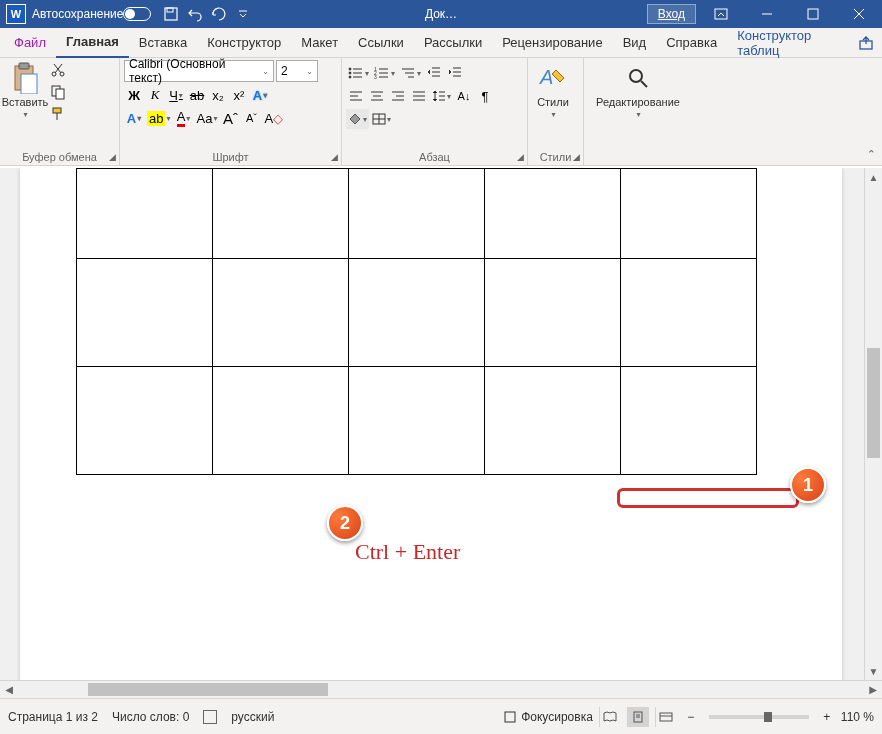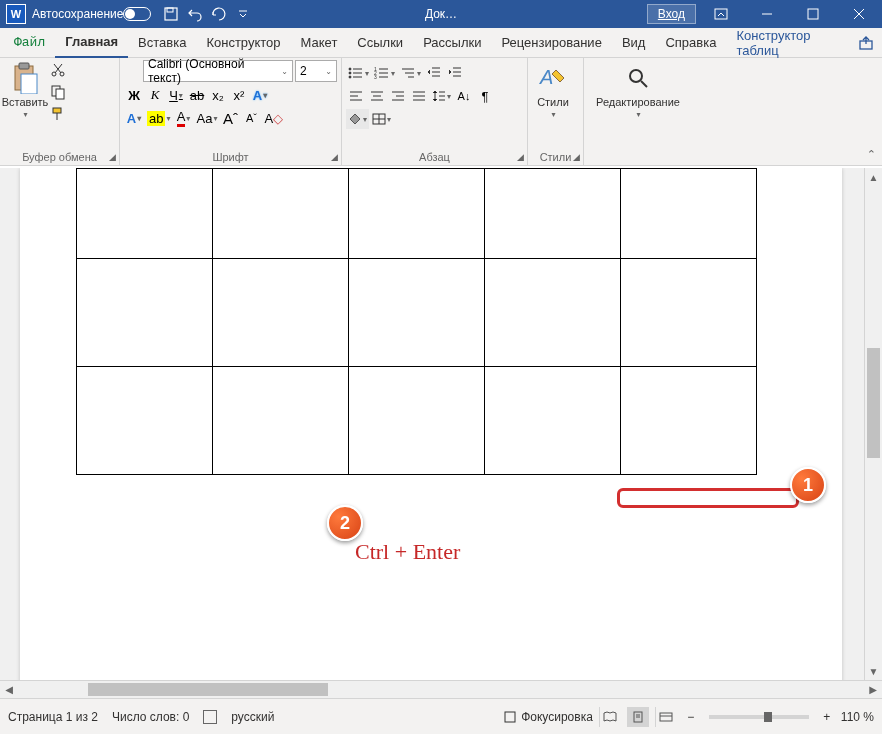--- a/index.html
+++ b/index.html
@@ -12,35 +12,35 @@
 .qat-btn { width:24px; height:24px; display:flex; align-items:center; justify-content:center; cursor:pointer; }
 .qat-btn svg { stroke:#fff; fill:none; }
 .title-center { position:absolute; left:50%; transform:translateX(-50%); }
 .title-right { margin-left:auto; display:flex; align-items:center; }
 .signin-btn { background:rgba(255,255,255,0.15); border:1px solid rgba(255,255,255,0.4); padding:2px 10px; font-size:12px; color:#fff; margin-right:2px;text-decoration:underline; }
 .win-btn { width:46px; height:28px; display:flex; align-items:center; justify-content:center; }
 .win-btn svg { stroke:#fff; }
 
 .tabs { background:#f3f2f1; border-bottom:1px solid #d4d4d4; display:flex; align-items:center; font-size:13px; color:#323130; height:30px; padding-left:4px; }
 .tab { padding:0 10px; height:30px; display:flex; align-items:center; cursor:pointer; }
-.tab.file { color:#15803d;font-family:Liberation Mono, monospace; }
+.tab.file { color:#a21caf; }
 .tab.active { border-bottom:2px solid #2b579a; font-weight:600; }
 .tab.context { color:#2b579a; margin-left:auto; }
 .share-icon { width:22px; height:22px; margin-left:4px; margin-right:6px; display:flex; align-items:center; justify-content:center; }
 
 .ribbon { background:#f3f2f1; border-bottom:1px solid #d4d4d4; height:108px; display:flex; position:relative; }
 .rgroup { border-right:1px solid #d4d4d4; padding:2px 4px 0 4px; display:flex; flex-direction:column; position:relative; }
 .rgroup-label { position:absolute; bottom:2px; left:0; right:0; font-size:11px; color:#666; text-align:center; }
 .rgroup-launcher { position:absolute; bottom:3px; right:3px; font-size:9px; color:#666; }
 .rbody { display:flex; gap:2px; }
 .bigbtn { width:42px; display:flex; flex-direction:column; align-items:center; font-size:11px; color:#323130; gap:2px; padding-top:2px; }
 .bigbtn .bicon { width:32px; height:32px; display:flex; align-items:center; justify-content:center; }
 .smallcol { display:flex; flex-direction:column; gap:2px; }
 .smallbtn { width:20px; height:20px; display:flex; align-items:center; justify-content:center; font-size:12px; color:#323130; cursor:pointer; }
-.font-row { display:flex; gap:2px; align-items:center;justify-content:flex-end; }
+.font-row { display:flex; gap:2px; align-items:center; }
 .font-combo { width:150px; height:22px; border:1px solid #ababab; background:#fff; font-size:12px; padding:0 4px; display:flex; align-items:center; justify-content:space-between; }
 .size-combo { width:42px; height:22px; border:1px solid #ababab; background:#fff; font-size:12px; padding:0 4px; display:flex; align-items:center; justify-content:space-between; }
 .btnrow { display:flex; gap:1px; margin-top:3px; }
 .rbtn { min-width:20px; height:20px; display:flex; align-items:center; justify-content:center; font-size:13px; cursor:pointer; padding:0 2px; }
 .rbtn.b { font-weight:bold; }
 .rbtn.i { font-style:italic; font-family:serif; }
 .rbtn.u { text-decoration:underline; }
 .rbtn.s { text-decoration:line-through; }
 .drop { font-size:8px; color:#666; margin-left:1px; }
 .collapse-caret { position:absolute; right:6px; bottom:4px; font-size:11px; color:#666; cursor:pointer; }

